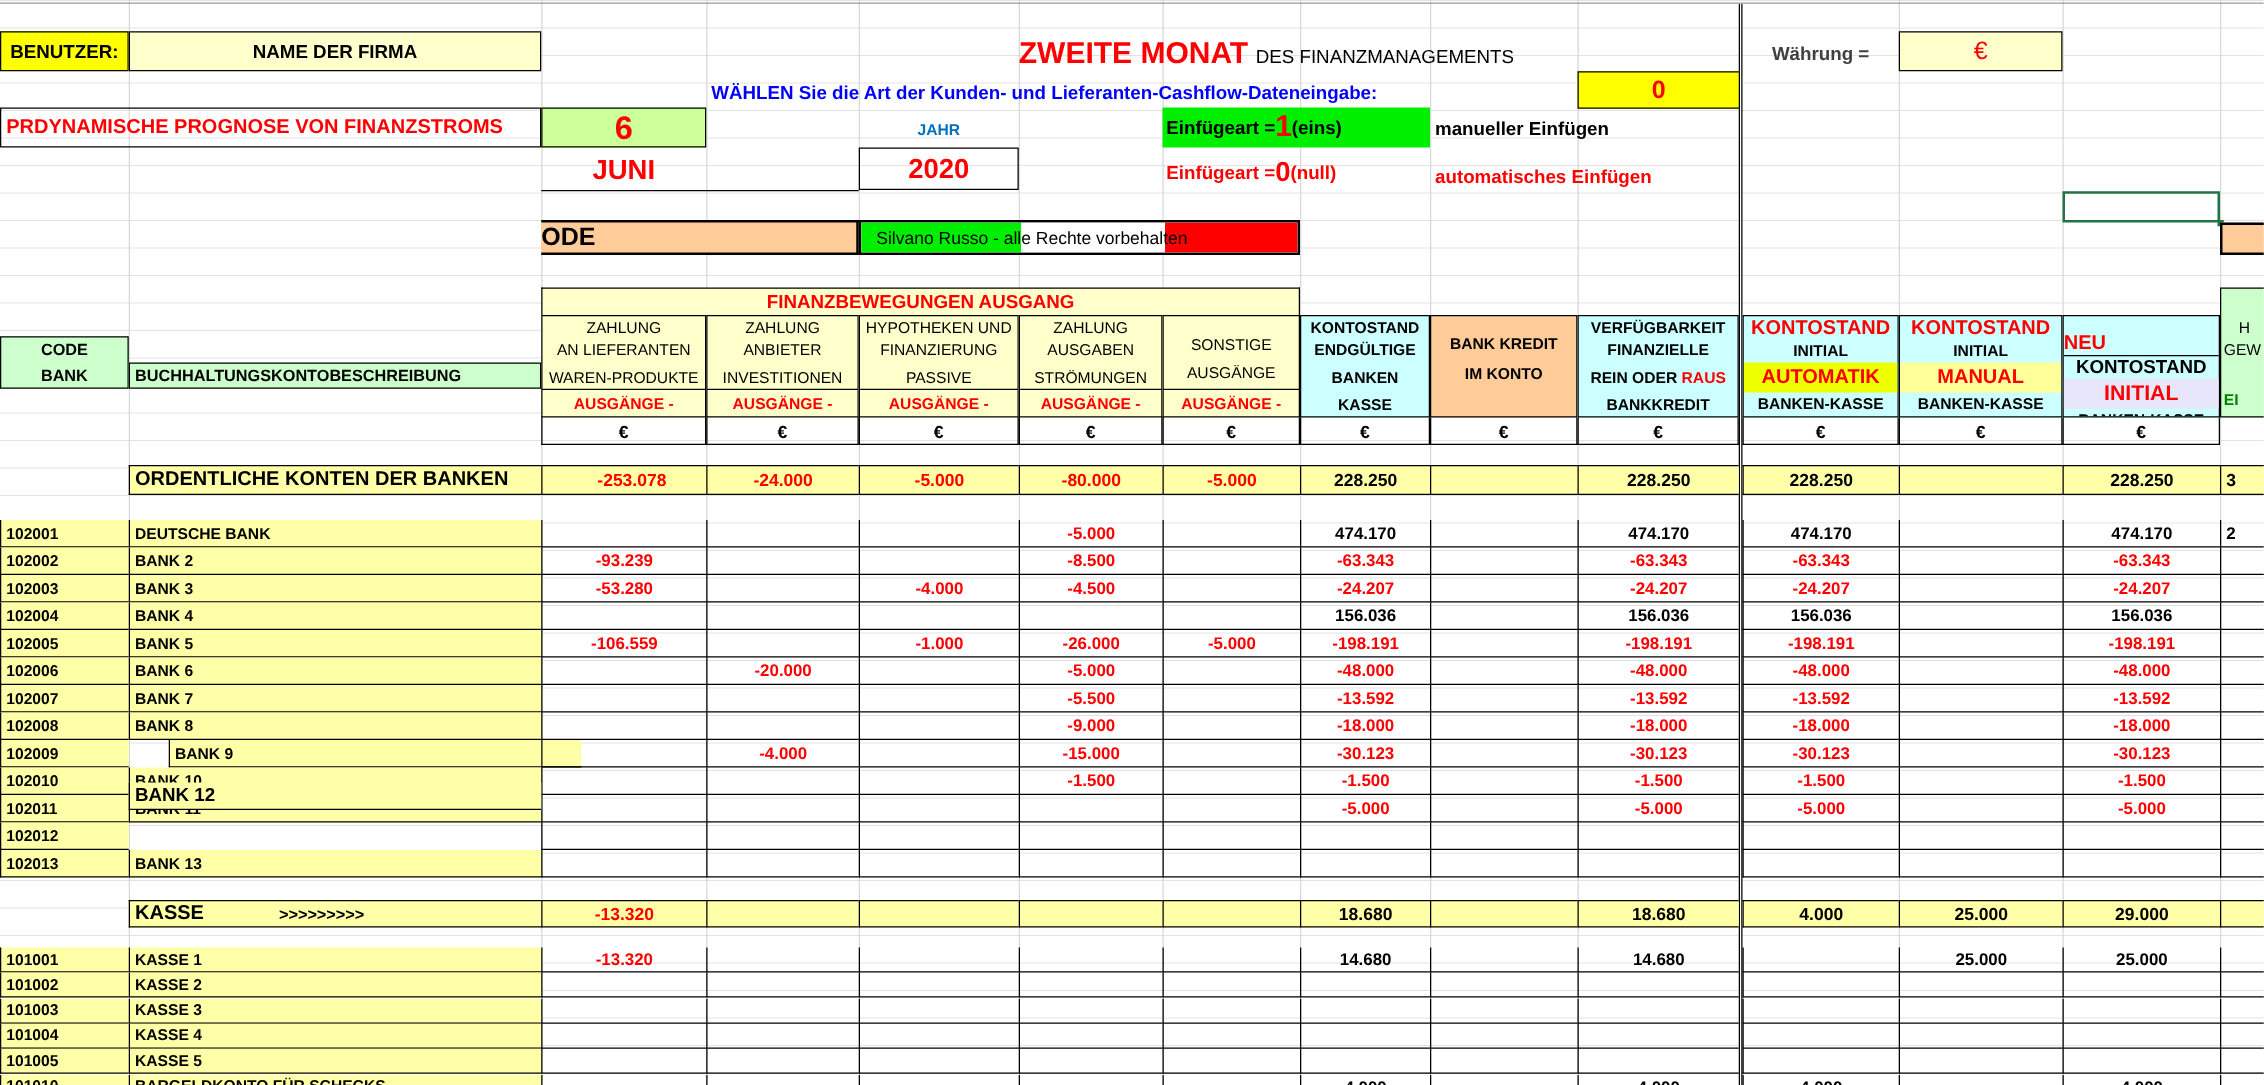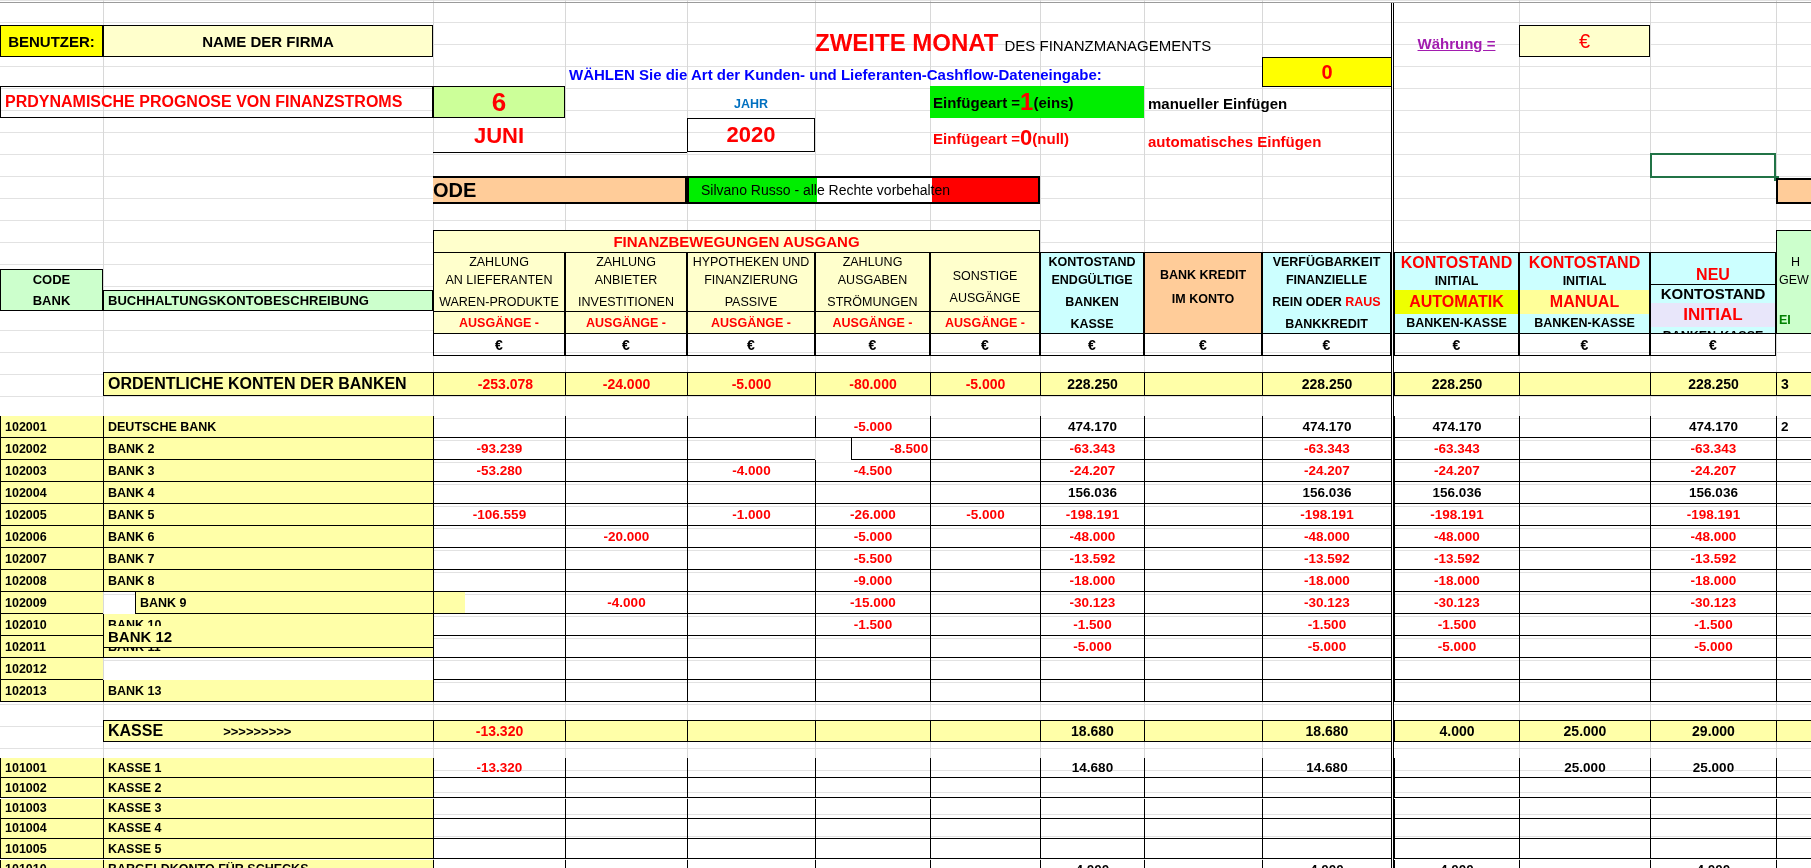--- a/index.html
+++ b/index.html
@@ -43,21 +43,21 @@
 <div style="position:absolute;left:0;top:2px;width:1811px;border-top:1px solid #9a9a9a;"></div>
 
 <div class="c b yel" style="left:0;top:25px;width:103px;height:32px;font-size:15px;">BENUTZER:</div>
 <div class="c b ly" style="left:103px;top:25px;width:330px;height:32px;font-size:15px;">NAME DER FIRMA</div>
 
 <div class="c" style="left:815px;top:25px;width:450px;height:36px;justify-content:flex-start;">
   <span class="red" style="font-size:24px;">ZWEITE MONAT</span>
   <span class="nb" style="font-size:15px;margin-left:6px;margin-top:5px;">DES FINANZMANAGEMENTS</span>
 </div>
 
-<div class="c" style="left:1394px;top:28px;width:125px;height:30px;color:#a21caf;font-size:15px;text-decoration:underline;">Währung =</div>
+<div class="c" style="left:1394px;top:28px;width:125px;height:30px;color:#404040;font-size:15px;">Währung =</div>
 <div class="c b ly red nb" style="left:1519px;top:25px;width:131px;height:32px;font-size:20px;">€</div>
 
 <div class="c blue" style="left:565px;top:60px;width:600px;height:28px;justify-content:flex-start;font-size:15px;padding-left:4px;">WÄHLEN Sie die Art der Kunden- und Lieferanten-Cashflow-Dateneingabe:</div>
 <div class="c b yel red" style="left:1262px;top:57px;width:130px;height:30px;font-size:20px;">0</div>
 
 <div class="c b red l" style="left:0;top:86px;width:433px;height:32px;font-size:16px;">PRDYNAMISCHE PROGNOSE VON FINANZSTROMS</div>
 <div class="c b lgr red" style="left:433px;top:86px;width:132px;height:32px;font-size:26px;">6</div>
 <div class="c" style="left:687px;top:92px;width:128px;height:24px;color:#0070c0;font-size:12.5px;">JAHR</div>
 
 <div class="c" style="left:930px;top:86px;width:214px;height:32px;background:#00ee00;justify-content:flex-start;padding-left:3px;font-size:15px;">
@@ -152,21 +152,21 @@
   <span class="red" style="font-size:16px;background:#eeff00;width:100%;text-align:center;line-height:24px;">AUTOMATIK</span>
   <span>BANKEN-KASSE</span>
 </div>
 <div class="c cy" style="left:1519px;top:252px;width:131px;height:82px;border:1px solid #000;flex-direction:column;font-size:12.5px;line-height:18px;">
   <span class="red" style="font-size:16px;">KONTOSTAND</span>
   <span>INITIAL</span>
   <span class="red" style="font-size:16px;background:#ffff99;width:100%;text-align:center;line-height:24px;">MANUAL</span>
   <span>BANKEN-KASSE</span>
 </div>
 <div class="c cy" style="left:1650px;top:252px;width:126px;height:82px;border:1px solid #000;flex-direction:column;font-size:12.5px;line-height:18px;">
-  <span class="red" style="font-size:16px;border-bottom:1px solid #000;width:100%;text-align:center;margin-top:24px;">NEU</span>
+  <span class="red" style="font-size:16px;border-bottom:1px solid #000;width:100%;text-align:left;margin-top:24px;">NEU</span>
   <span style="font-size:15px;">KONTOSTAND</span>
   <span class="red" style="font-size:17px;background:#e8e6fa;width:100%;text-align:center;line-height:24px;">INITIAL</span>
   <span>BANKEN-KASSE</span>
 </div>
 <div class="c" style="left:1776px;top:230px;width:40px;height:104px;background:#ccffcc;border:1px solid #000;flex-direction:column;justify-content:flex-start;font-weight:normal;font-size:12.5px;line-height:18px;padding-top:22px;align-items:flex-start;padding-left:2px;">
   <span style="margin-left:12px">H</span>
   <span>GEW</span>
   <span style="color:#008000;font-weight:bold;margin-top:22px;">EI</span>
 </div>
 
@@ -210,21 +210,21 @@
     <div class="c" style="left: 1262px; top: 416px; width: 129px; height: 22px; font-size: 13.5px; border-left: 1px solid rgb(0, 0, 0); border-bottom: 1px solid rgb(0, 0, 0);">474.170</div>
     <div class="c" style="left: 1394px; top: 416px; width: 125px; height: 22px; font-size: 13.5px; border-left: 1px solid rgb(0, 0, 0); border-bottom: 1px solid rgb(0, 0, 0);">474.170</div>
     <div class="c" style="left: 1519px; top: 416px; width: 131px; height: 22px; font-size: 13.5px; border-left: 1px solid rgb(0, 0, 0); border-bottom: 1px solid rgb(0, 0, 0);"></div>
     <div class="c" style="left: 1650px; top: 416px; width: 126px; height: 22px; font-size: 13.5px; border-left: 1px solid rgb(0, 0, 0); border-bottom: 1px solid rgb(0, 0, 0);">474.170</div>
     <div class="c" style="left: 1776px; top: 416px; width: 40px; height: 22px; font-size: 13.5px; border-left: 1px solid rgb(0, 0, 0); border-bottom: 1px solid rgb(0, 0, 0); justify-content: flex-start; padding-left: 4px;">2</div>
     <div class="c yl l" style="left: 0px; top: 438px; width: 103px; height: 22px; font-size: 12.5px; border-bottom: 1px solid rgb(0, 0, 0); border-left: 1px solid rgb(0, 0, 0);">102002</div>
     <div class="c yl l" style="left: 103px; top: 438px; width: 330px; height: 22px; font-size: 12.5px; border-left: 1px solid rgb(0, 0, 0); border-bottom: 1px solid rgb(0, 0, 0);">BANK 2</div>
     <div class="c red" style="left: 433px; top: 438px; width: 132px; height: 22px; font-size: 13.5px; border-left: 1px solid rgb(0, 0, 0); border-bottom: 1px solid rgb(0, 0, 0);">-93.239</div>
     <div class="c" style="left: 565px; top: 438px; width: 122px; height: 22px; font-size: 13.5px; border-left: 1px solid rgb(0, 0, 0); border-bottom: 1px solid rgb(0, 0, 0);"></div>
     <div class="c" style="left: 687px; top: 438px; width: 128px; height: 22px; font-size: 13.5px; border-left: 1px solid rgb(0, 0, 0); border-bottom: 1px solid rgb(0, 0, 0);"></div>
-    <div class="c red" style="left: 815px; top: 438px; width: 115px; height: 22px; font-size: 13.5px; border-left: 1px solid rgb(0, 0, 0); border-bottom: 1px solid rgb(0, 0, 0); margin-left: 36px;">-8.500</div>
+    <div class="c red" style="left: 815px; top: 438px; width: 115px; height: 22px; font-size: 13.5px; border-left: 1px solid rgb(0, 0, 0); border-bottom: 1px solid rgb(0, 0, 0);">-8.500</div>
     <div class="c" style="left: 930px; top: 438px; width: 110px; height: 22px; font-size: 13.5px; border-left: 1px solid rgb(0, 0, 0); border-bottom: 1px solid rgb(0, 0, 0);"></div>
     <div class="c red" style="left: 1040px; top: 438px; width: 104px; height: 22px; font-size: 13.5px; border-left: 1px solid rgb(0, 0, 0); border-bottom: 1px solid rgb(0, 0, 0);">-63.343</div>
     <div class="c" style="left: 1144px; top: 438px; width: 118px; height: 22px; font-size: 13.5px; border-left: 1px solid rgb(0, 0, 0); border-bottom: 1px solid rgb(0, 0, 0);"></div>
     <div class="c red" style="left: 1262px; top: 438px; width: 129px; height: 22px; font-size: 13.5px; border-left: 1px solid rgb(0, 0, 0); border-bottom: 1px solid rgb(0, 0, 0);">-63.343</div>
     <div class="c red" style="left: 1394px; top: 438px; width: 125px; height: 22px; font-size: 13.5px; border-left: 1px solid rgb(0, 0, 0); border-bottom: 1px solid rgb(0, 0, 0);">-63.343</div>
     <div class="c" style="left: 1519px; top: 438px; width: 131px; height: 22px; font-size: 13.5px; border-left: 1px solid rgb(0, 0, 0); border-bottom: 1px solid rgb(0, 0, 0);"></div>
     <div class="c red" style="left: 1650px; top: 438px; width: 126px; height: 22px; font-size: 13.5px; border-left: 1px solid rgb(0, 0, 0); border-bottom: 1px solid rgb(0, 0, 0);">-63.343</div>
     <div class="c" style="left: 1776px; top: 438px; width: 40px; height: 22px; font-size: 13.5px; border-left: 1px solid rgb(0, 0, 0); border-bottom: 1px solid rgb(0, 0, 0); justify-content: flex-start; padding-left: 4px;"></div>
     <div class="c yl l" style="left: 0px; top: 460px; width: 103px; height: 22px; font-size: 12.5px; border-bottom: 1px solid rgb(0, 0, 0); border-left: 1px solid rgb(0, 0, 0);">102003</div>
     <div class="c yl l" style="left: 103px; top: 460px; width: 330px; height: 22px; font-size: 12.5px; border-left: 1px solid rgb(0, 0, 0); border-bottom: 1px solid rgb(0, 0, 0);">BANK 3</div>

